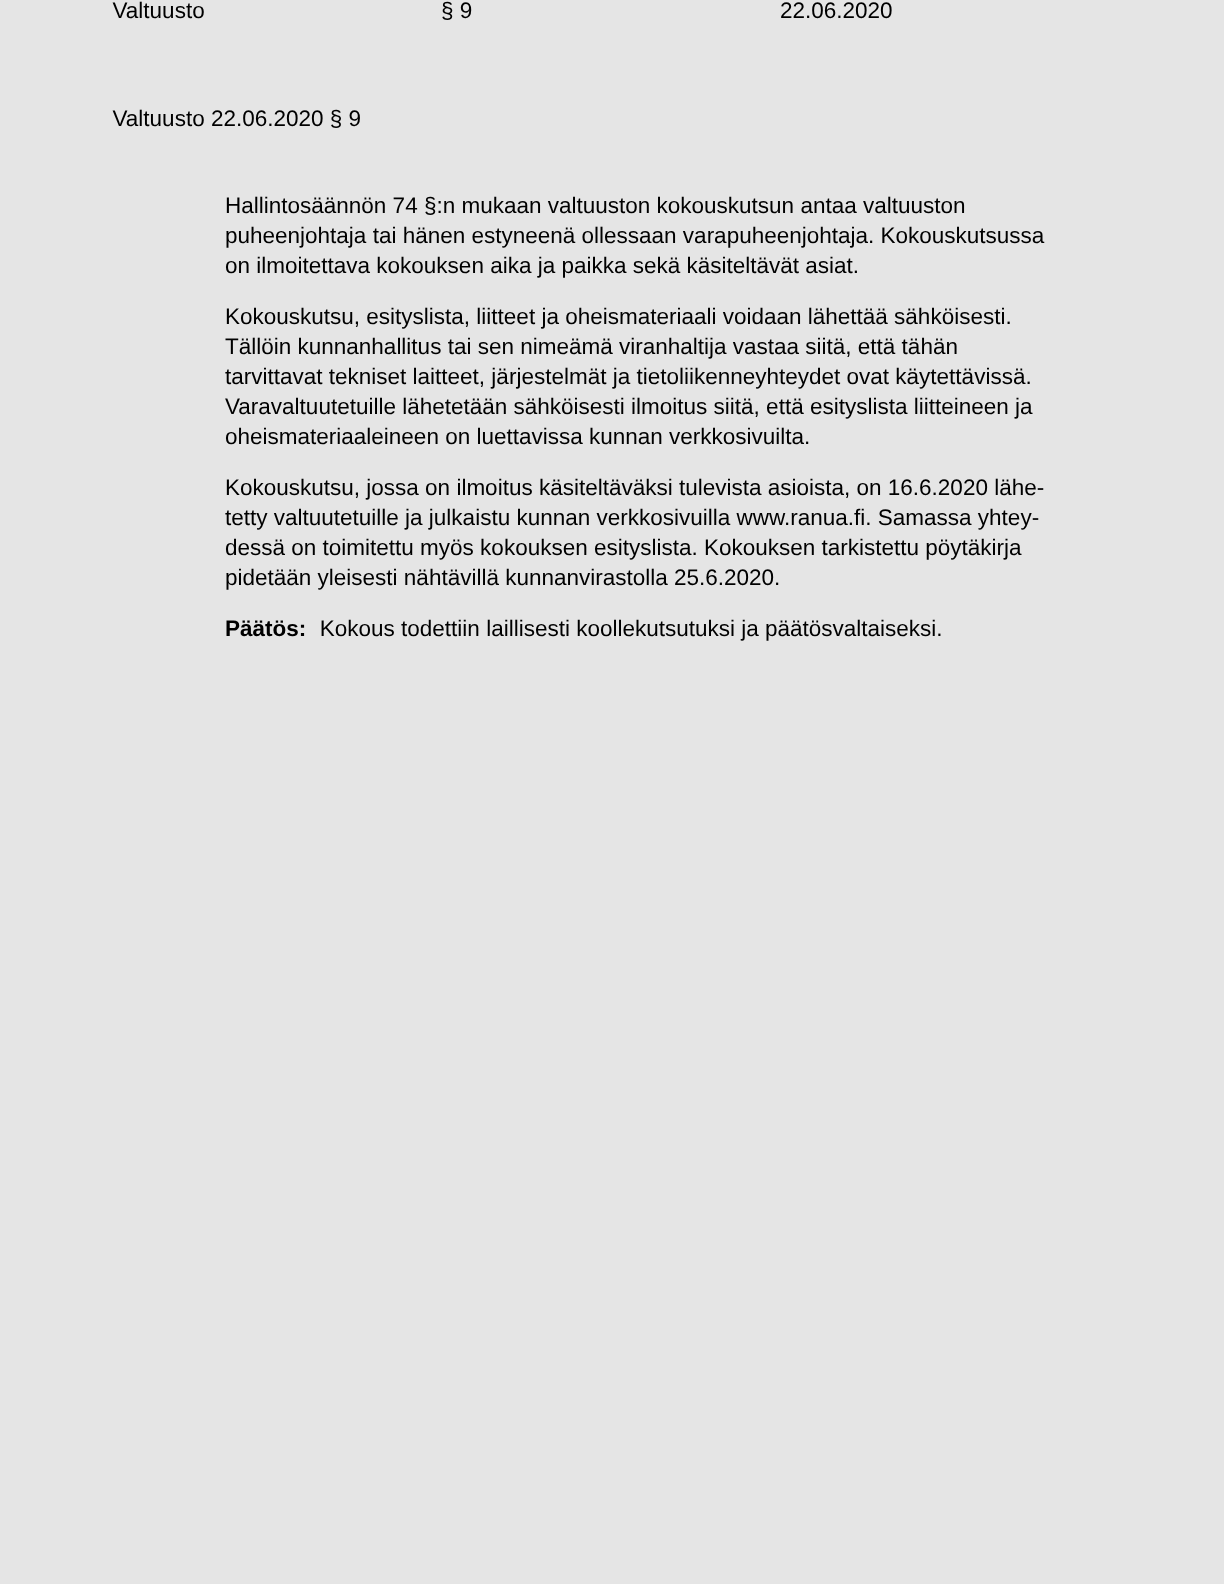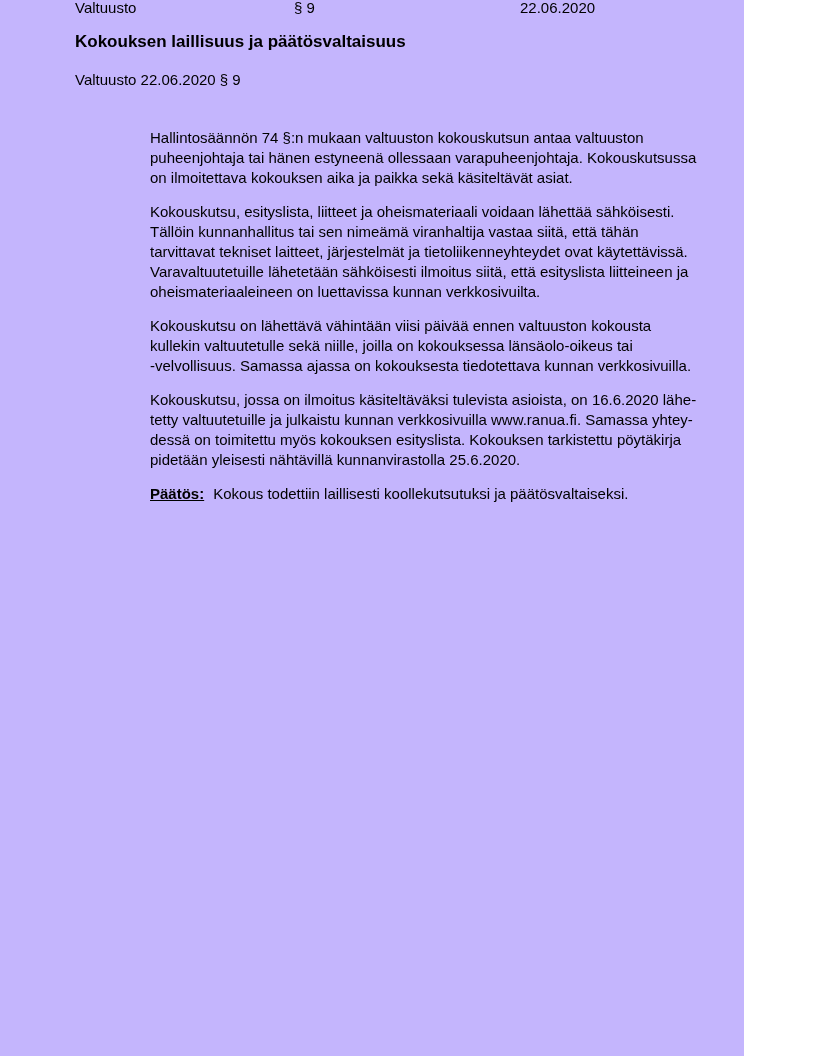--- a/index.html
+++ b/index.html
@@ -2,23 +2,23 @@
 <html><head>
 <meta charset="utf-8">
 <style>
   html, body {
     margin: 0;
     padding: 0;
     background: #ffffff;
   }
   .page {
     position: relative;
-    width: 744px;
+    width: 816px;
     height: 1056px;
-    background: #c4b5fd;
+    background: #e5e5e5;
     color: #000000;
     font-family: "Liberation Sans", "DejaVu Sans", sans-serif;
     font-size: 15px;
     line-height: 20px;
     overflow: hidden;
   }
   .hdr {
     position: absolute;
     top: -2px;
     left: 0;
@@ -48,51 +48,46 @@
     top: 128px;
     left: 150px;
     width: 640px;
   }
   .para {
     margin: 0 0 14px 0;
     white-space: pre-line;
   }
   .decision-label {
     font-weight: bold;
-    text-decoration: underline;
     margin-right: 9px;
   }
 </style>
 </head>
 <body>
 
 <div class="page">
 
   <div class="hdr">
     <span class="hdr-organ">Valtuusto</span>
     <span class="hdr-section">§ 9</span>
     <span class="hdr-date">22.06.2020</span>
   </div>
 
-  <h1 class="title">Kokouksen laillisuus ja päätösvaltaisuus</h1>
 
   <div class="meeting-ref">Valtuusto 22.06.2020 § 9</div>
 
   <div class="doc-body">
     <p class="para">Hallintosäännön 74 §:n mukaan valtuuston kokouskutsun antaa valtuuston
 puheenjohtaja tai hänen estyneenä ollessaan varapuheenjohtaja. Kokouskutsussa
 on ilmoitettava kokouksen aika ja paikka sekä käsiteltävät asiat.</p>
     <p class="para">Kokouskutsu, esityslista, liitteet ja oheismateriaali voidaan lähettää sähköisesti.
 Tällöin kunnanhallitus tai sen nimeämä viranhaltija vastaa siitä, että tähän
 tarvittavat tekniset laitteet, järjestelmät ja tietoliikenneyhteydet ovat käytettävissä.
 Varavaltuutetuille lähetetään sähköisesti ilmoitus siitä, että esityslista liitteineen ja
 oheismateriaaleineen on luettavissa kunnan verkkosivuilta.</p>
-    <p class="para">Kokouskutsu on lähettävä vähintään viisi päivää ennen valtuuston kokousta
-kullekin valtuutetulle sekä niille, joilla on kokouksessa länsäolo-oikeus tai
--velvollisuus. Samassa ajassa on kokouksesta tiedotettava kunnan verkkosivuilla.</p>
     <p class="para">Kokouskutsu, jossa on ilmoitus käsiteltäväksi tulevista asioista, on 16.6.2020 lähe-
 tetty valtuutetuille ja julkaistu kunnan verkkosivuilla www.ranua.fi. Samassa yhtey-
 dessä on toimitettu myös kokouksen esityslista. Kokouksen tarkistettu pöytäkirja
 pidetään yleisesti nähtävillä kunnanvirastolla 25.6.2020.</p>
 
     <p class="para"><span class="decision-label">Päätös:</span><span class="decision-text">Kokous todettiin laillisesti koollekutsutuksi ja päätösvaltaiseksi.</span></p>
   </div>
 
 </div>
 

